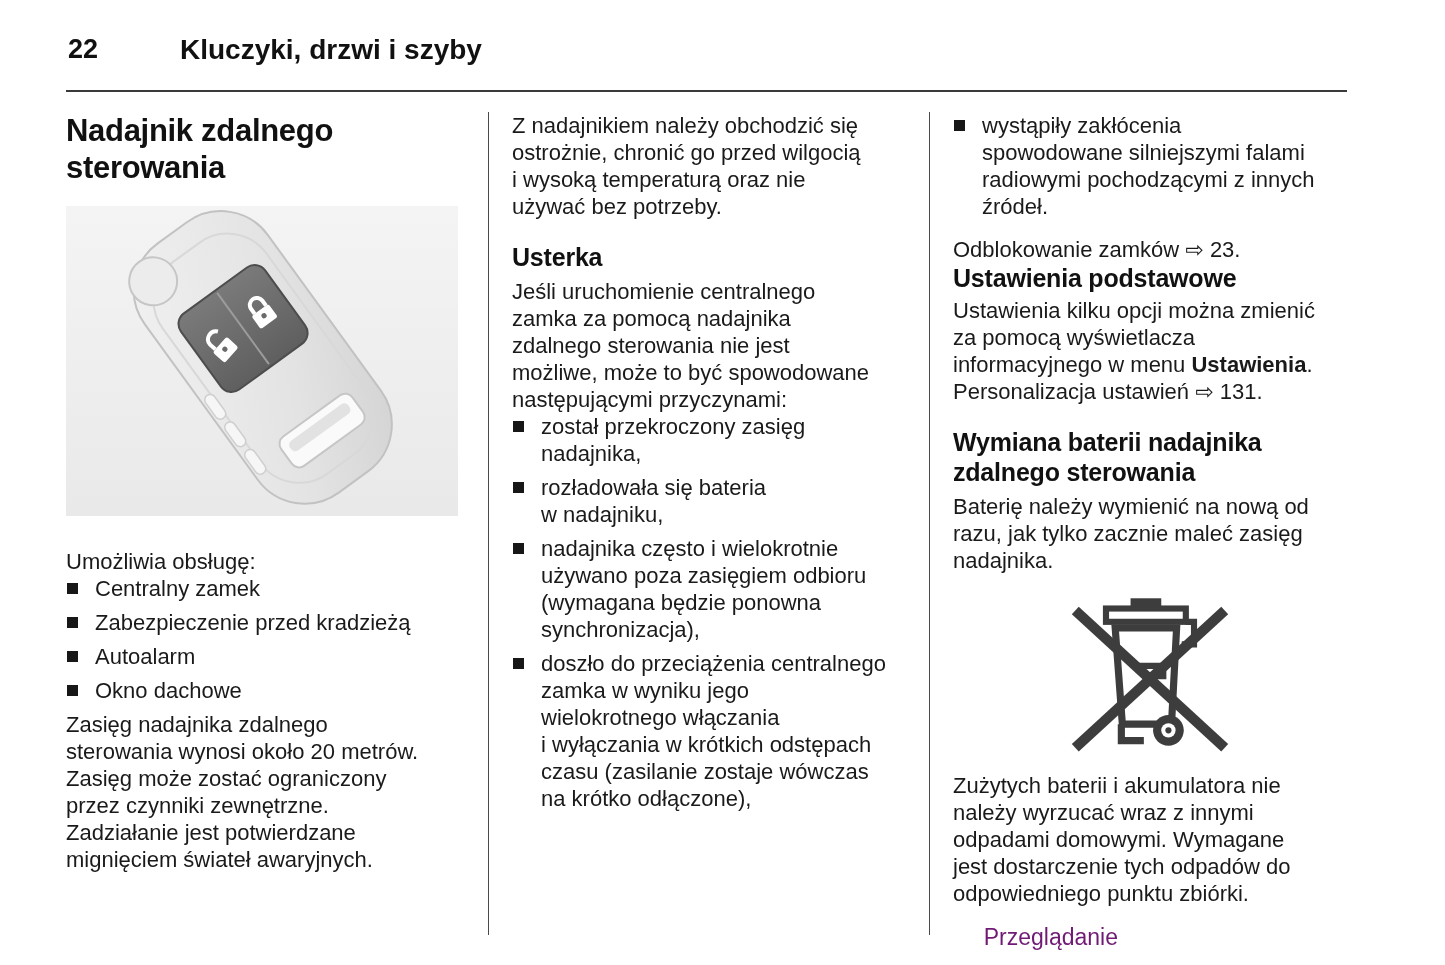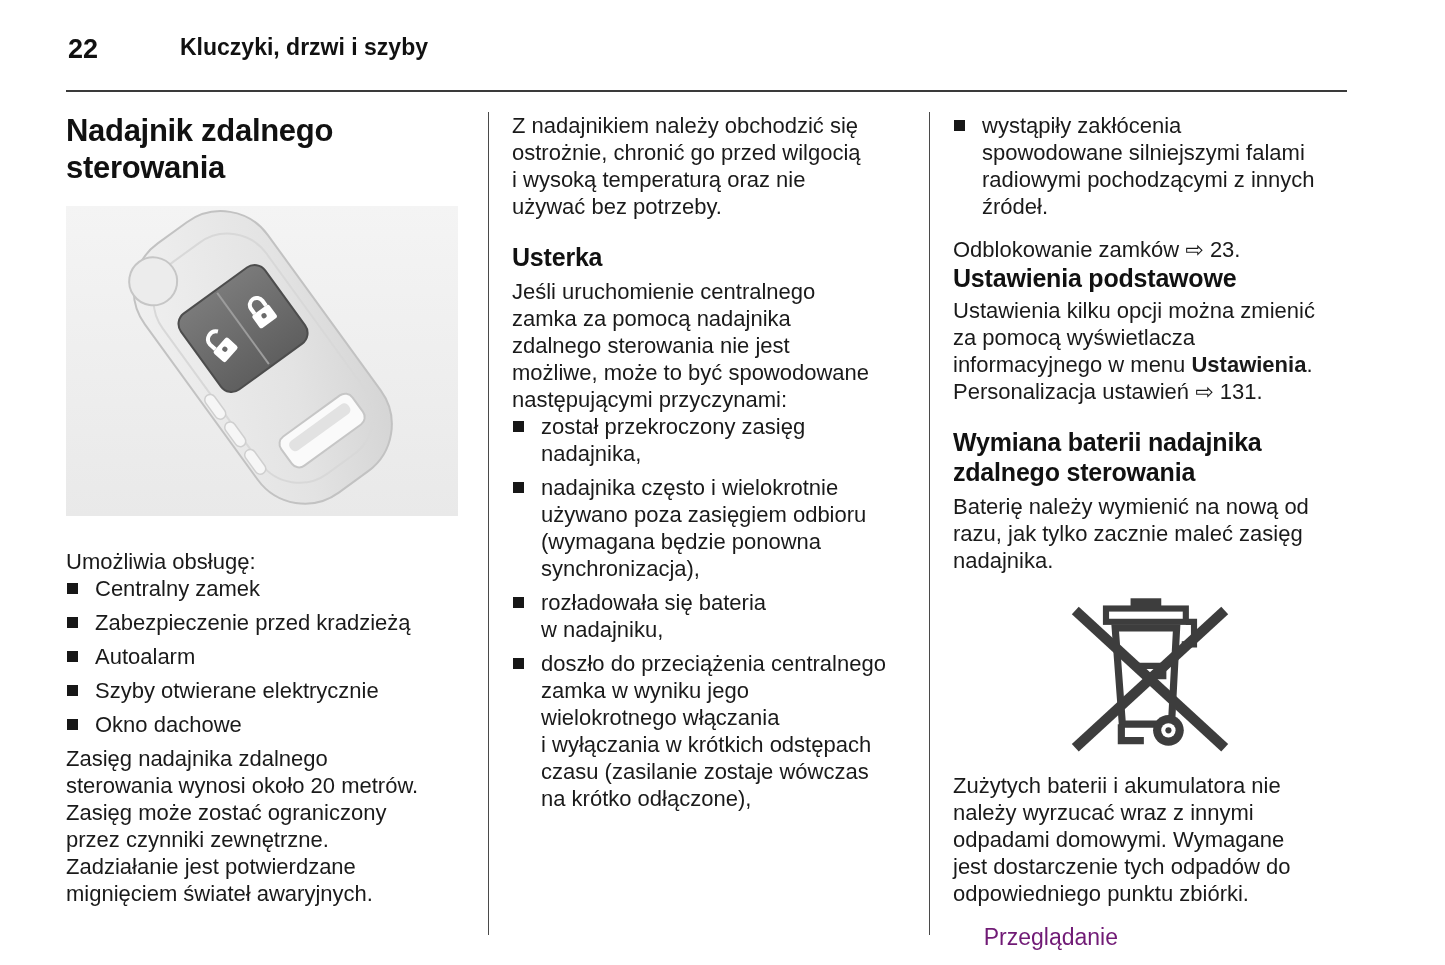--- a/index.html
+++ b/index.html
@@ -2,21 +2,21 @@
 <html><head>
 <meta charset="utf-8">
 <style>
   * { margin:0; padding:0; box-sizing:border-box; }
   html,body { width:1445px; height:965px; background:#ffffff; overflow:hidden;
     font-family:"Liberation Sans","DejaVu Sans",sans-serif; color:#1a1a1a; }
   .page { position:relative; width:1165px; height:965px; background:#fff; }
 
   
   .hdr-num { position:absolute; left:68px; top:34px; font-size:27px; font-weight:bold; color:#111; }
-  .hdr-title { position:absolute; left:180px; top:34px; font-size:23px; font-weight:bold; color:#111; }
+  .hdr-title { position:absolute; left:180px; top:34px; font-size:28px; font-weight:bold; color:#111; }
   .hdr-rule { position:absolute; left:66px; top:90px; width:1281px; height:2px; background:#3a3a3a; }
 
   
   .vdiv { position:absolute; top:112px; width:1px; height:823px; background:#4a4a4a; }
   .vdiv.d1 { left:488px; }
   .vdiv.d2 { left:929px; }
 
   
   .col { position:absolute; top:112px; font-size:22px; line-height:27px; }
   .col1 { left:66px; width:382px; }
@@ -115,21 +115,21 @@
           <rect x="166" y="236" width="72" height="12" rx="5" fill="#e2e2e2"></rect>
         </g>
       </svg>
     </div>
 
     <p class="body c1-intro">Umożliwia obsługę:</p>
     <ul class="sq">
       <li><span class="bullet-sq"></span><span class="pre">Centralny zamek</span></li>
       <li><span class="bullet-sq"></span><span class="pre">Zabezpieczenie przed kradzieżą</span></li>
       <li><span class="bullet-sq"></span><span class="pre">Autoalarm</span></li>
-      <li><span class="bullet-sq"></span><span class="pre">Szyby otwierane elektrycznie</span></li>
+      <li><span class="bullet-sq"></span></li>
       <li><span class="bullet-sq"></span><span class="pre">Okno dachowe</span></li>
     </ul>
     <p class="body pre c1-para">Zasięg nadajnika zdalnego
 sterowania wynosi około 20 metrów.
 Zasięg może zostać ograniczony
 przez czynniki zewnętrzne.
 Zadziałanie jest potwierdzane
 mignięciem świateł awaryjnych.</p>
   </div>
 
@@ -140,26 +140,26 @@
 używać bez potrzeby.</p>
     <h2 class="sub c2-h">Usterka</h2>
     <p class="body pre c2-p2">Jeśli uruchomienie centralnego
 zamka za pomocą nadajnika
 zdalnego sterowania nie jest
 możliwe, może to być spowodowane
 następującymi przyczynami:</p>
     <ul class="sq">
       <li><span class="bullet-sq"></span><span class="pre">został przekroczony zasięg
 nadajnika,</span></li>
+      <li><span class="bullet-sq"></span><span class="pre">rozładowała się bateria
+w nadajniku,</span></li>
       <li><span class="bullet-sq"></span><span class="pre">nadajnika często i wielokrotnie
 używano poza zasięgiem odbioru
 (wymagana będzie ponowna
 synchronizacja),</span></li>
-      <li><span class="bullet-sq"></span><span class="pre">rozładowała się bateria
-w nadajniku,</span></li>
       <li><span class="bullet-sq"></span><span class="pre">doszło do przeciążenia centralnego
 zamka w wyniku jego
 wielokrotnego włączania
 i wyłączania w krótkich odstępach
 czasu (zasilanie zostaje wówczas
 na krótko odłączone),</span></li>
     </ul>
   </div>
 
   <div class="col col3">

